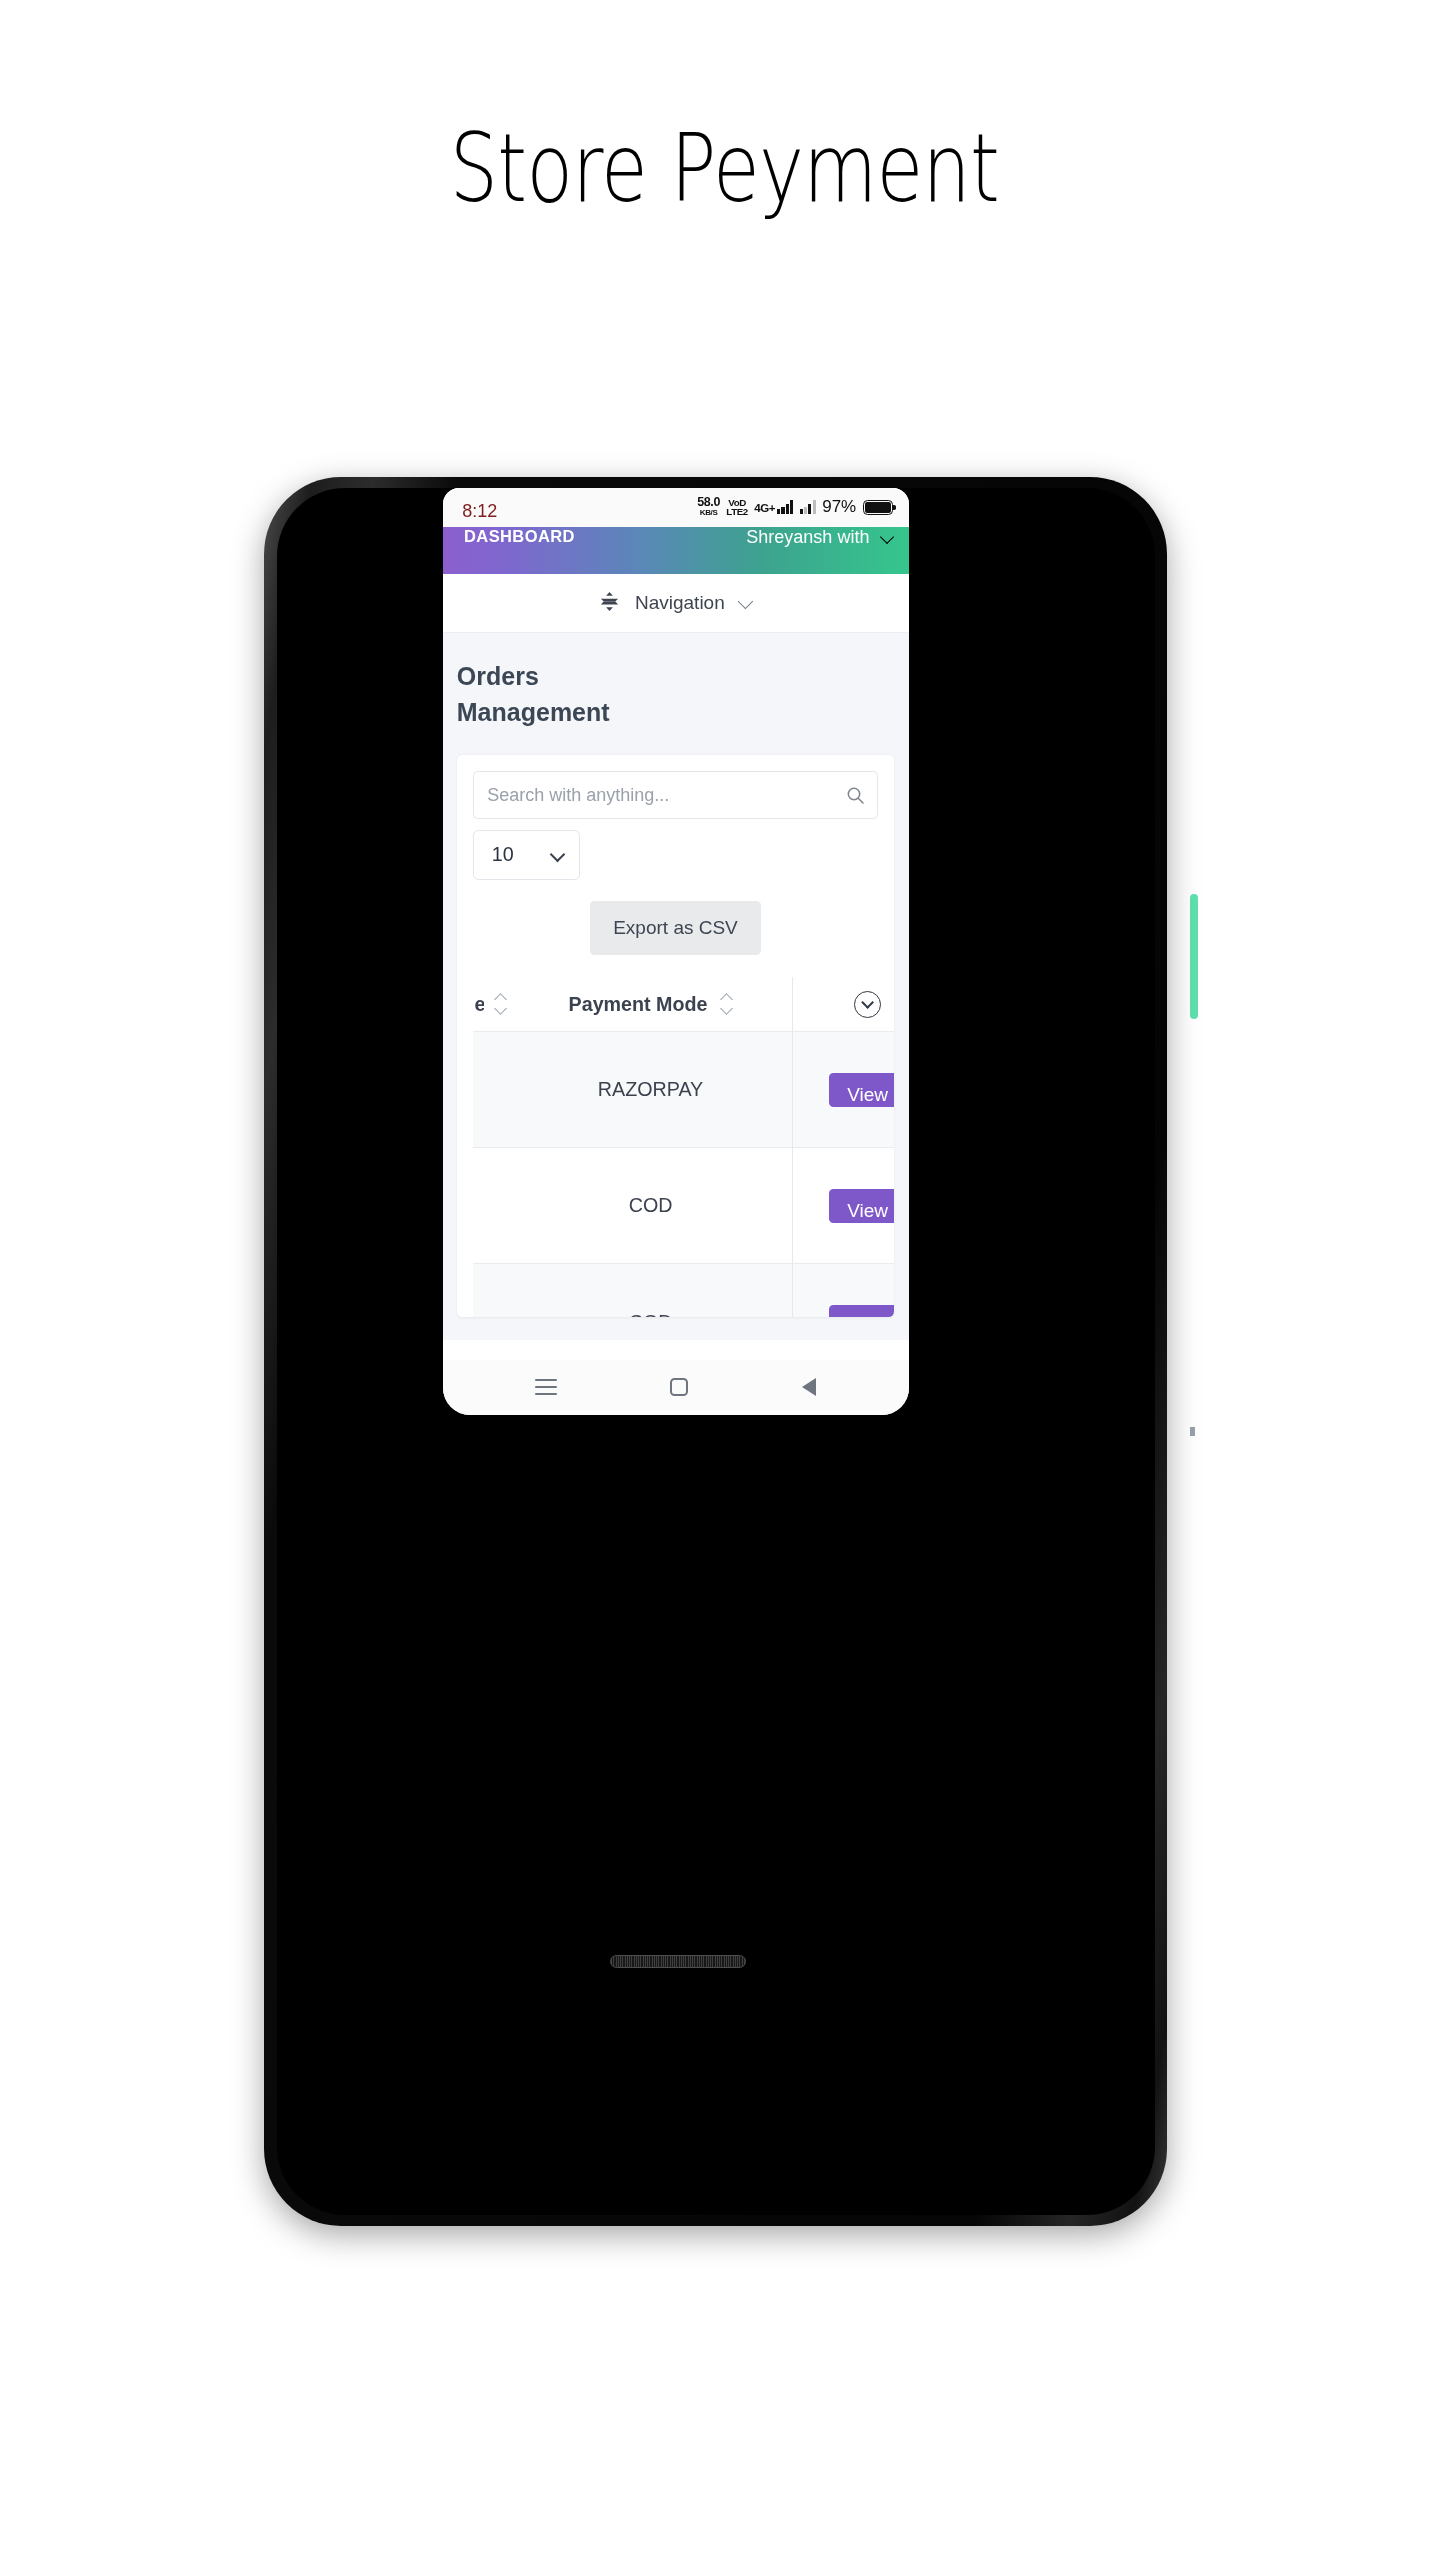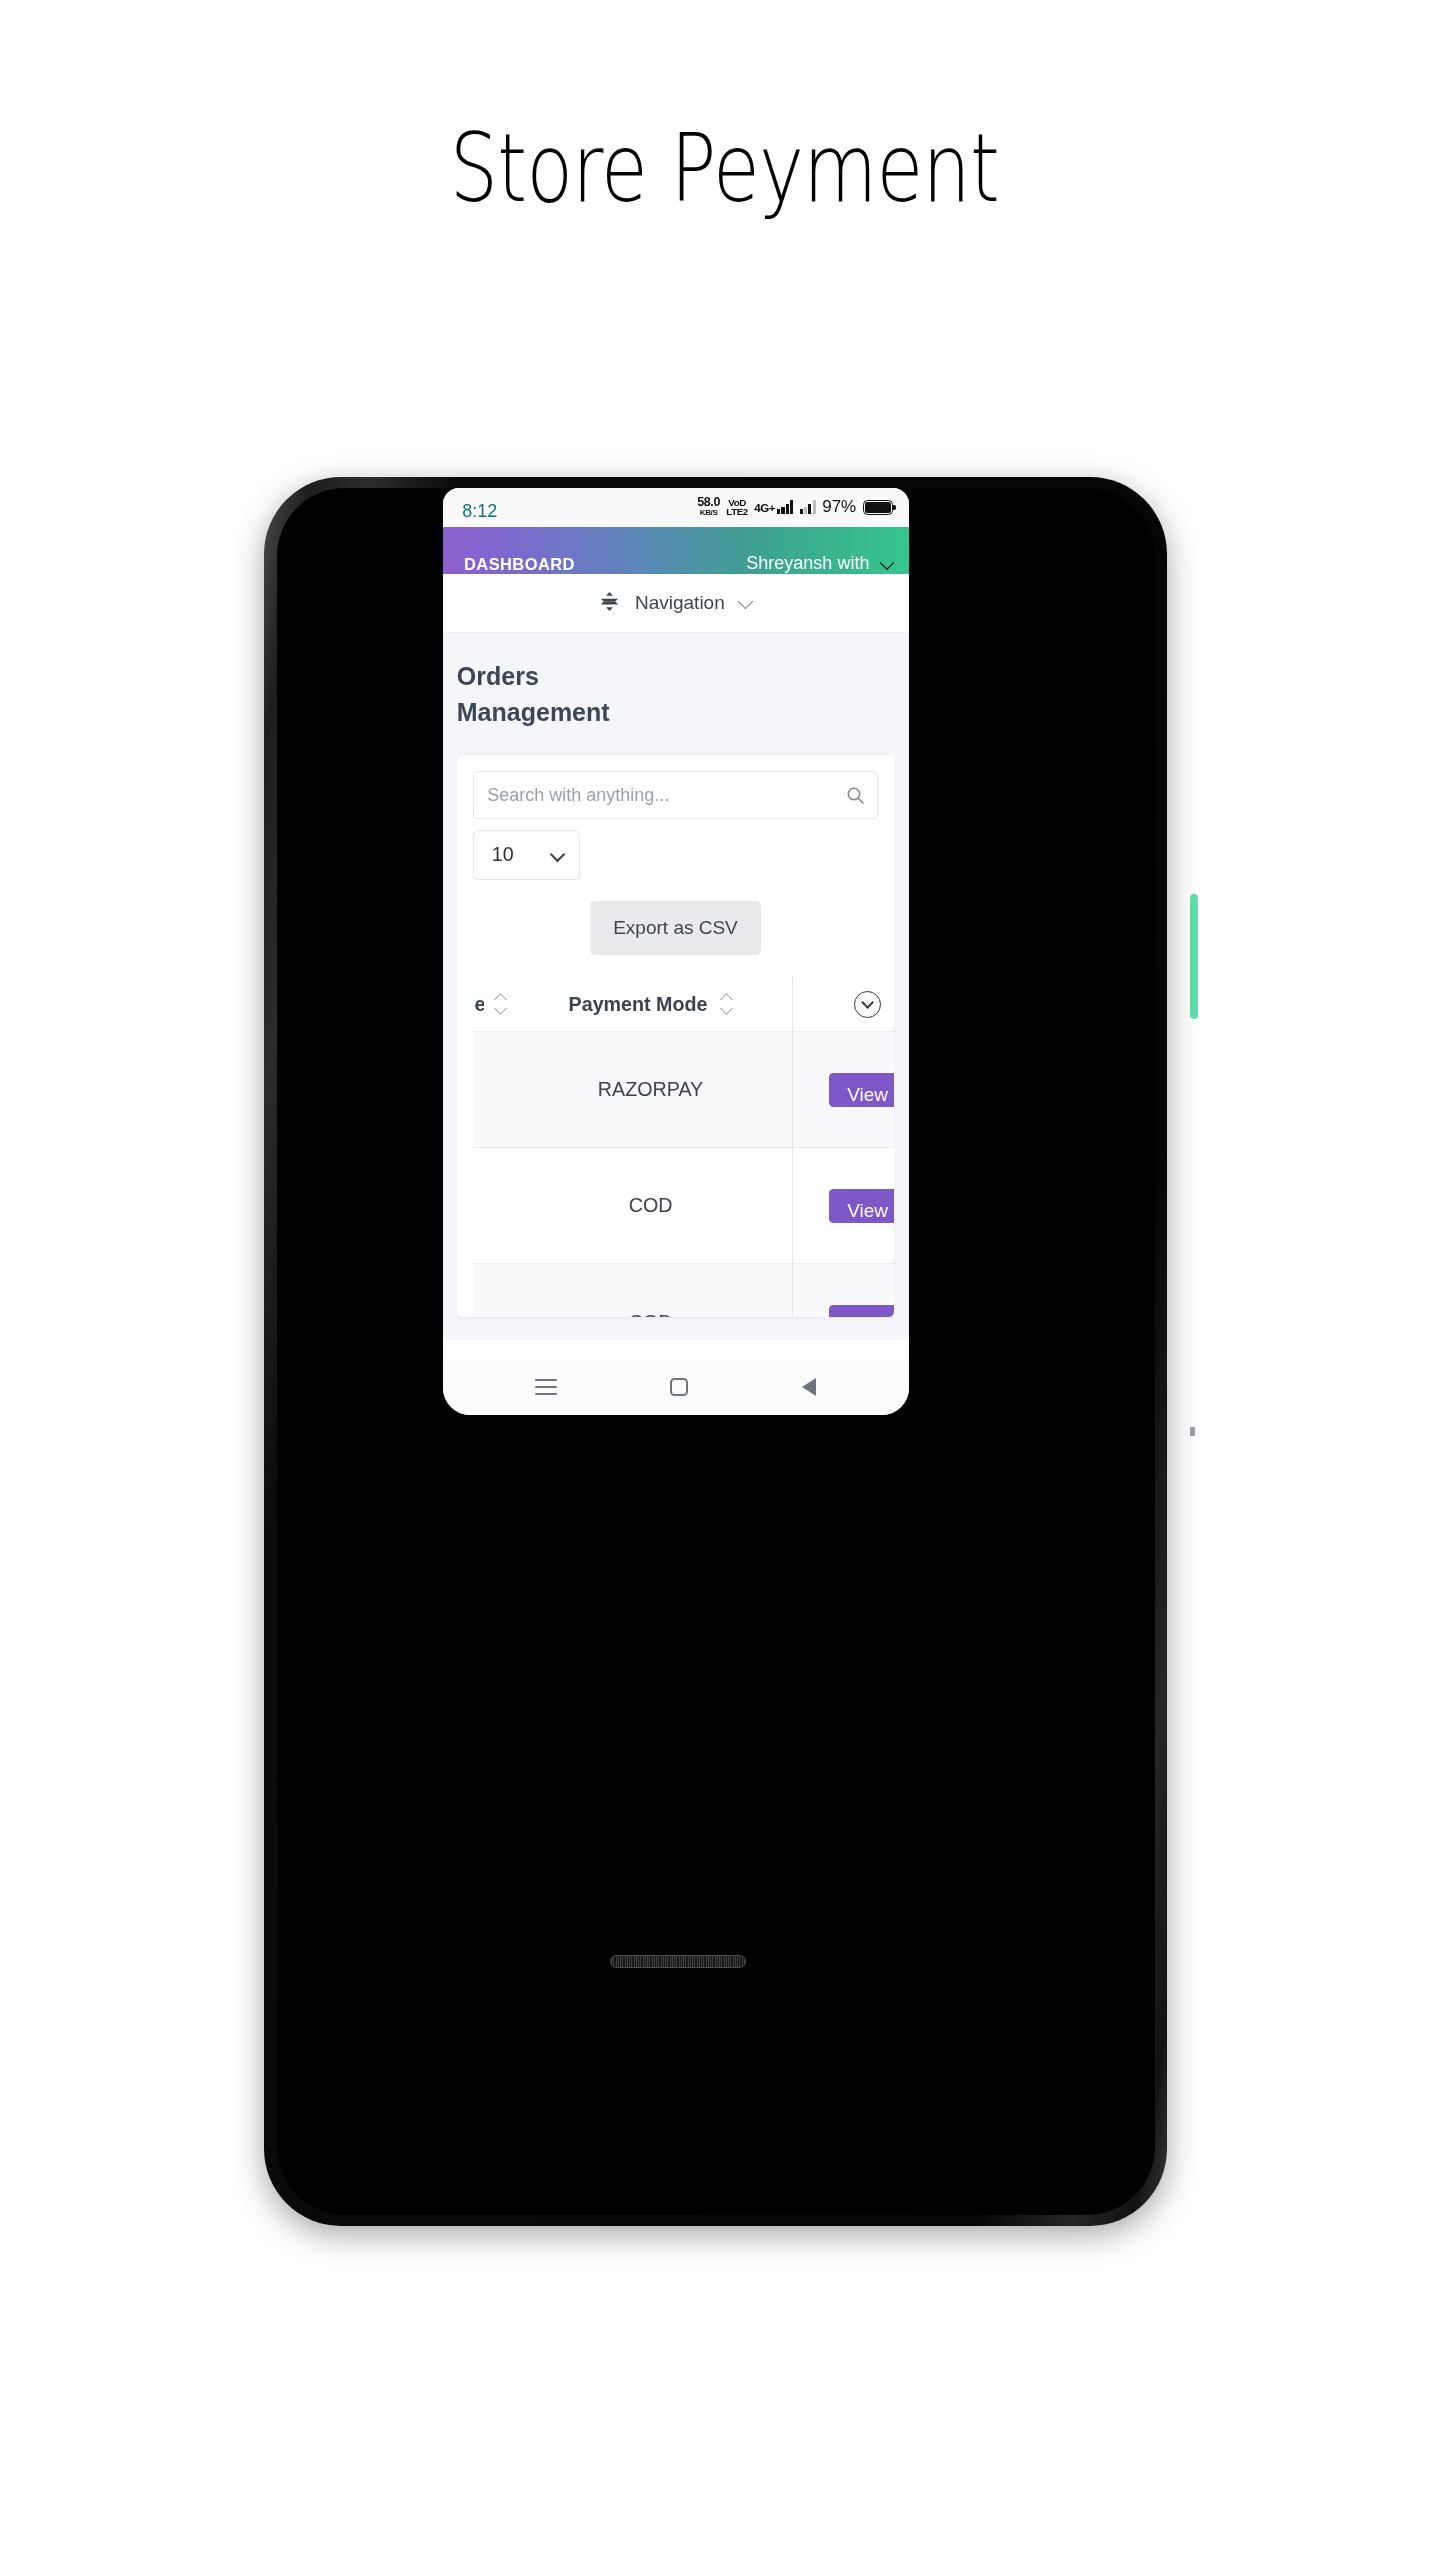--- a/index.html
+++ b/index.html
@@ -111,21 +111,21 @@
   
   .status-bar {
     height: 39px;
     background: #fafafa;
     display: flex;
     align-items: center;
     justify-content: space-between;
     padding: 0 16px 0 19.7px;
     color: #111;
   }
-  .status-time { font-size: 18px; font-weight: 400; color: #0f766e; margin-top: 8px; }
+  .status-time { font-size: 18px; font-weight: 400; color: #7f1d1d; margin-top: 8px; }
   .status-right { display: flex; align-items: center; gap: 6.3px; }
   .netspeed { display: flex; flex-direction: column; align-items: center; line-height: .95; }
   .netspeed .n { font-size: 12.5px; font-weight: 700; letter-spacing: -0.4px; }
   .netspeed .u { font-size: 8px; font-weight: 700; letter-spacing: -0.3px; }
   .volte { display: flex; flex-direction: column; align-items: center; line-height: .95; }
   .volte .a { font-size: 9.8px; font-weight: 800; letter-spacing: -0.4px; }
   .volte .b { font-size: 9.8px; font-weight: 800; letter-spacing: -0.4px; }
   .net4g { display: flex; align-items: flex-end; gap: 1.8px; }
   .net4g .lbl { font-size: 11.6px; font-weight: 700; letter-spacing: -0.4px; }
   .bars { display: flex; align-items: flex-end; gap: 1.3px; height: 13.4px; }
@@ -143,21 +143,21 @@
   .batt::after {
     content: ""; position: absolute; right: -4.5px; top: 4px;
     width: 2.7px; height: 5.4px; background: #111; border-radius: 0 1.8px 1.8px 0;
   }
   .batt .fill { height: 100%; background: #111; border-radius: 1.8px; }
 
   
   .app-header {
     height: 47px;
     background: linear-gradient(90deg, #8c5fcf 0%, #7d68ce 14%, #5b87b9 42%, #3da28f 68%, #35c68d 100%);
-    display: flex; align-items: flex-end; justify-content: space-between;
+    display: flex; align-items: flex-start; justify-content: space-between;
     padding: 0 15px 0 21.5px;
   }
   .app-header .brand {
     color: #ffffff; font-weight: 700; font-size: 16.5px; letter-spacing: 0.4px;
   }
   .store-select { display: flex; align-items: center; gap: 11.6px; }
   .store-select .store-name { color: #ffffff; font-size: 18px; font-weight: 400; }
   .chev { display: inline-block; width: 12.5px; height: 12.5px; position: relative; }
   .chev::before {
     content:""; position:absolute; left:0.9px; top:0.9px; width: 9px; height: 9px;

